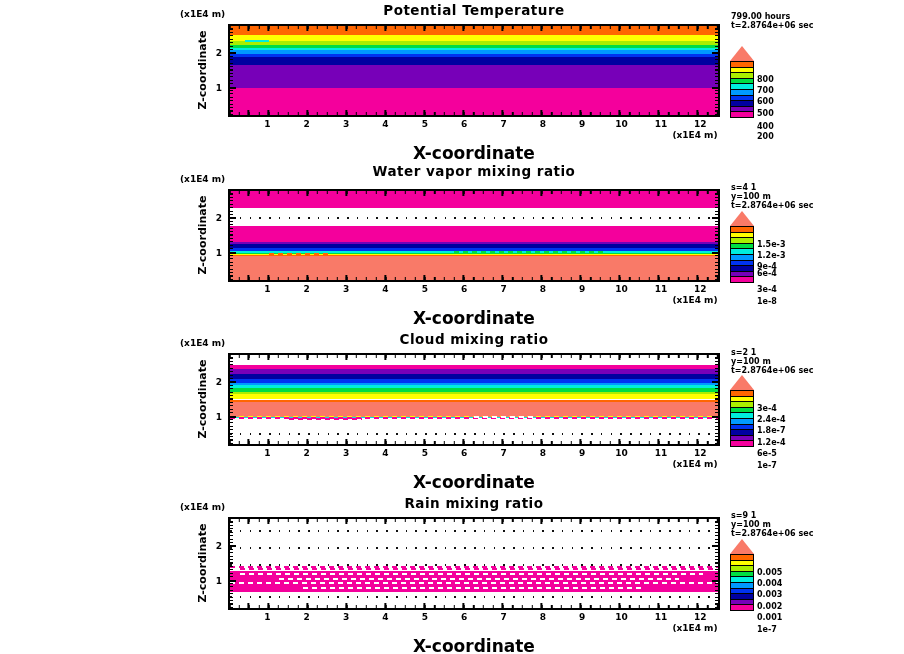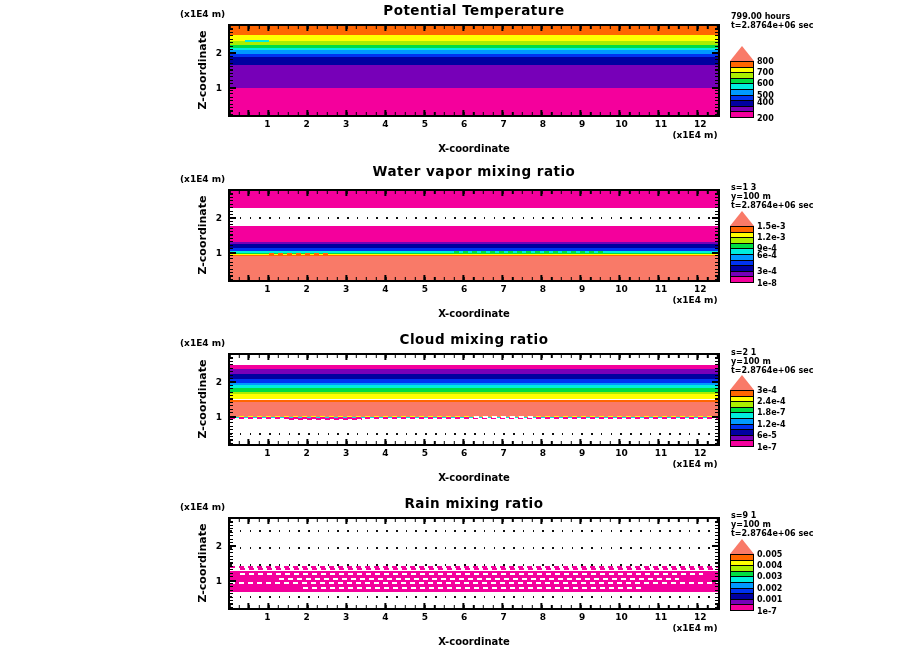--- a/index.html
+++ b/index.html
@@ -2,21 +2,21 @@
 <html><head>
 <meta charset="utf-8">
 <style>
   html,body{margin:0;padding:0;background:#fff;}
   .fig{position:relative;width:904px;height:654px;background:#fff;overflow:hidden;
        font-family:"DejaVu Sans","Liberation Sans",sans-serif;font-weight:bold;color:#000;}
   .title{position:absolute;left:228px;width:492px;text-align:center;font-size:13.5px;letter-spacing:.5px;white-space:nowrap;}
   .zunit{position:absolute;left:180px;font-size:9px;white-space:nowrap;}
   .ylab{position:absolute;left:202px;font-size:11px;white-space:nowrap;
         transform:translate(-50%,-50%) rotate(-90deg);}
-  .xlab{position:absolute;left:228px;width:492px;text-align:center;font-size:10px;}
+  .xlab{position:absolute;left:228px;width:492px;text-align:center;font-size:17px;}
   .xunit{position:absolute;left:640px;width:110px;text-align:center;font-size:9px;}
   .plot{position:absolute;left:228px;width:492px;height:93px;border:2px solid #000;box-sizing:border-box;background:#fff;}
   .plot-area{position:absolute;inset:0;overflow:hidden;background:#fff;}
   .band,.det{position:absolute;left:0;right:0;}
   
   .tk{position:absolute;pointer-events:none;}
   .tk.bmin{left:0;right:0;bottom:0;height:3px;
     background:repeating-linear-gradient(90deg,#000 0 1.3px,transparent 1.3px 9.76px);background-position:8.8px 0;}
   .tk.bmaj{left:0;right:0;bottom:0;height:5px;
     background:repeating-linear-gradient(90deg,#000 0 1.8px,transparent 1.8px 39.04px);background-position:37.4px 0;}
@@ -34,21 +34,21 @@
   .ztick{position:absolute;right:0;font-size:9px;line-height:9px;transform:translateY(-50%);}
   .xticks{position:absolute;left:228px;width:492px;height:11px;}
   .xtick{position:absolute;top:0;font-size:9px;line-height:10px;transform:translateX(-50%);}
   .cb{position:absolute;left:730px;width:24px;}
   .cb-tri{position:absolute;left:0;top:0;width:24px;height:15px;
     clip-path:polygon(50% 0,100% 100%,0 100%);
     filter:drop-shadow(0.6px 0 #000) drop-shadow(-0.6px 0 #000) drop-shadow(0 0.6px #000) drop-shadow(0 -0.6px #000);}
   .cb-boxes{position:absolute;left:0;top:15px;width:24px;}
   .cb-box{width:24px;height:6.6px;border:1px solid #000;box-sizing:border-box;margin-top:-1px;}
   .cb-box:first-child{margin-top:0;}
-  .cb-labels{position:absolute;left:757px;width:44px;font-size:8px;}
+  .cb-labels{position:absolute;left:757px;width:44px;font-size:8px;margin-top:18px;}
   .cb-lab{position:absolute;left:0;line-height:8px;white-space:nowrap;}
   .hdr{position:absolute;left:731px;width:170px;font-size:8px;line-height:9px;z-index:5;white-space:nowrap;}
 </style>
 </head>
 <body>
 
 <div class="fig">
 
   <section>
     <div class="title" style="top:2px">Potential Temperature</div>
@@ -112,21 +112,21 @@
           <div class="cb-box" style="background: rgb(0, 0, 160);"></div>
           <div class="cb-box" style="background: rgb(119, 0, 184);"></div>
           <div class="cb-box" style="background: rgb(244, 0, 156);"></div>
         </div>
     </div>
     <div class="cb-labels" style="top:61px;height:57px">
         <div class="cb-lab" style="top: -3.5px;">800</div>
         <div class="cb-lab" style="top: 7.9px;">700</div>
         <div class="cb-lab" style="top: 19.3px;">600</div>
         <div class="cb-lab" style="top: 30.7px;">500</div>
-        <div class="cb-lab" style="top: 38px;">400</div>
+        <div class="cb-lab" style="top: 44px;">400</div>
         <div class="cb-lab" style="top: 53.5px;">200</div>
       </div>
     <div class="hdr" style="top:12px">
       <div>799.00 hours</div>
       <div>t=2.8764e+06 sec</div>
       <div></div>
     </div>
   </section>
 
   <section>
@@ -199,21 +199,21 @@
     </div>
     <div class="cb-labels" style="top:226px;height:57px">
         <div class="cb-lab" style="top: -3.5px;">1.5e-3</div>
         <div class="cb-lab" style="top: 7.9px;">1.2e-3</div>
         <div class="cb-lab" style="top: 19.3px;">9e-4</div>
         <div class="cb-lab" style="top: 26px;">6e-4</div>
         <div class="cb-lab" style="top: 42.1px;">3e-4</div>
         <div class="cb-lab" style="top: 53.5px;">1e-8</div>
       </div>
     <div class="hdr" style="top:183px">
-      <div>s=1 3</div>
+      <div>s=4 1</div>
       <div>y=100 m</div>
       <div>t=2.8764e+06 sec</div>
     </div>
   </section>
 
   <section>
     <div class="title" style="top:331px">Cloud mixing ratio</div>
     <div class="zunit" style="top:338px">(x1E4 m)</div>
     <div class="ylab" style="top:399px">Z-coordinate</div>
     <div class="zticks" style="top:353px">

